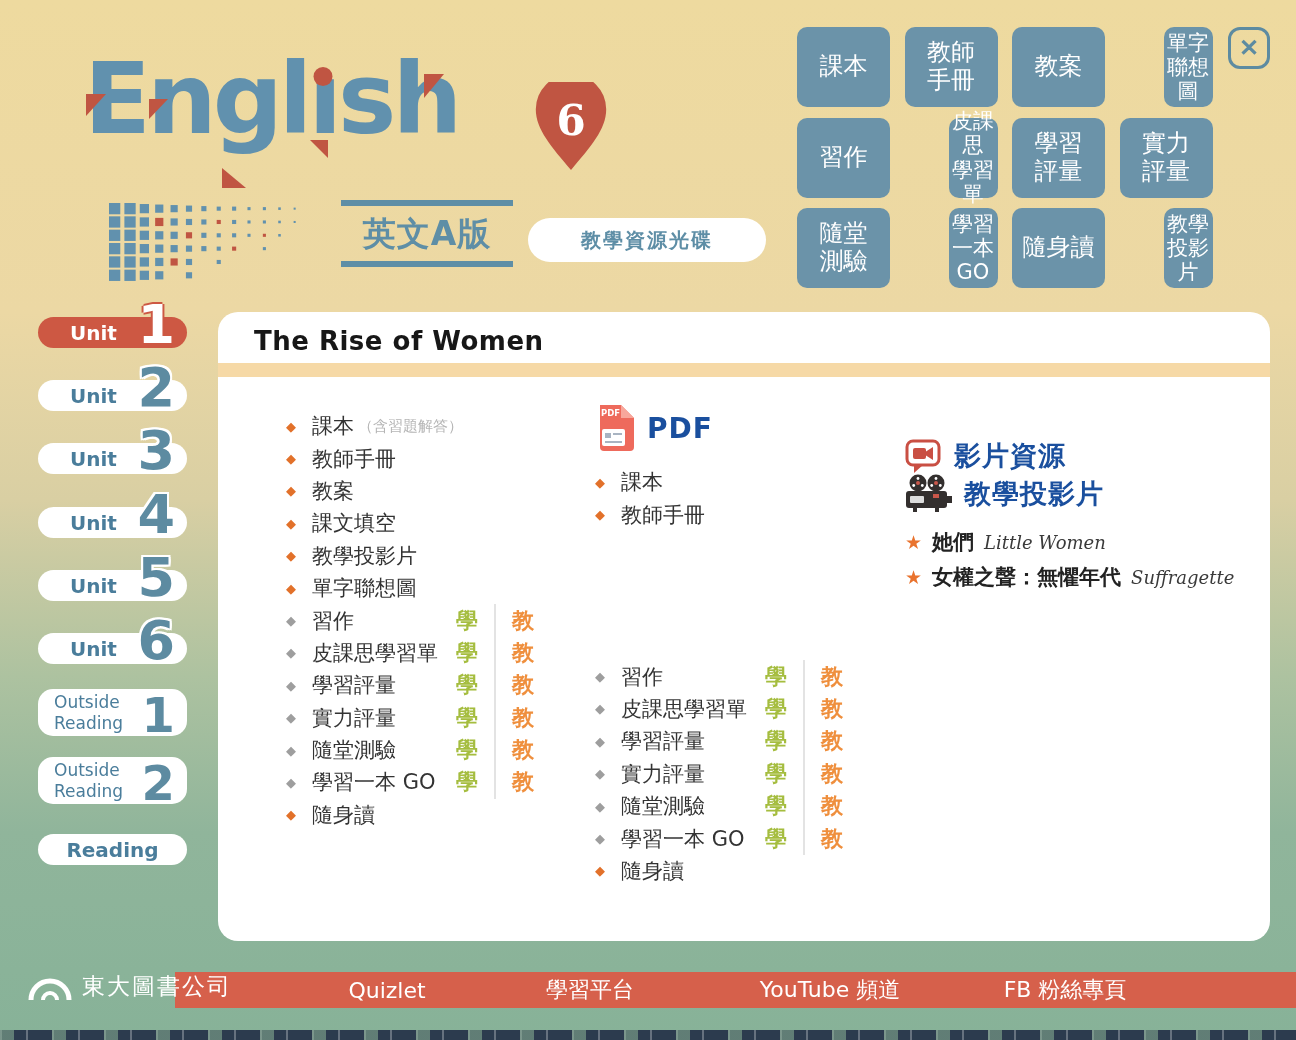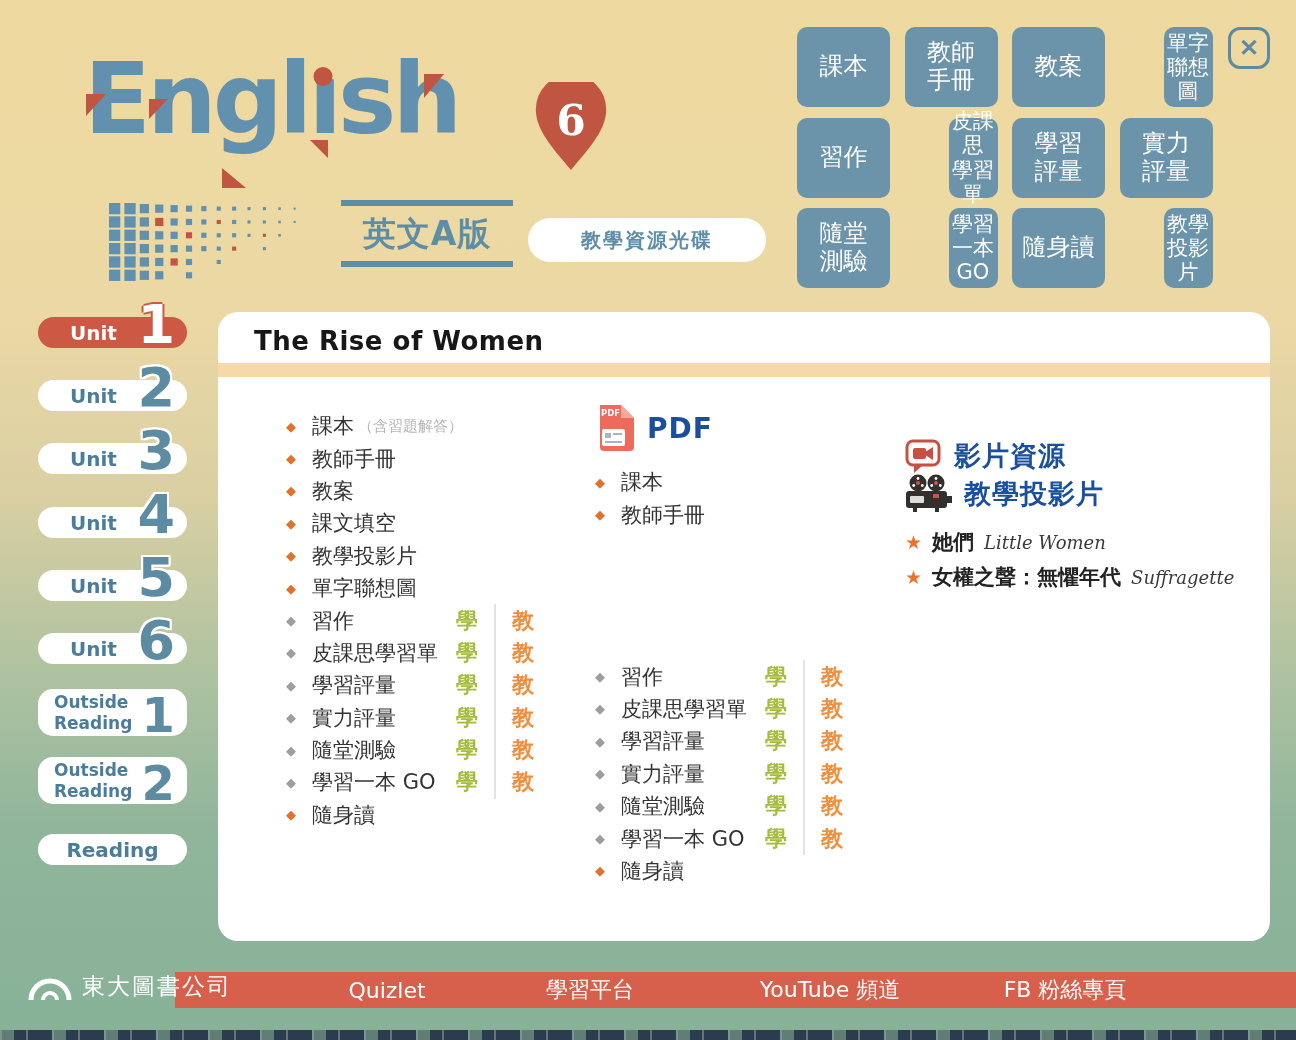--- a/index.html
+++ b/index.html
@@ -42,21 +42,21 @@
   .pill .ulabel{position:absolute;left:32px;top:50%;transform:translateY(-50%);
     font-size:20px;font-weight:bold;color:#4a7d9b;}
   .pill .num{position:absolute;right:12px;bottom:-4px;font-size:54px;font-weight:bold;line-height:1;
     color:#5d8ba1;text-shadow:-2px 0 #fff,2px 0 #fff,0 -2px #fff,0 2px #fff,-2px -2px #fff,2px 2px #fff,-2px 2px #fff,2px -2px #fff;}
   .pill.active{background:#cd5843;}
   .pill.active .ulabel{color:#fff;}
   .pill.active .num{color:#fff;text-shadow:-2px 0 #cd5843,2px 0 #cd5843,0 -2px #cd5843,0 2px #cd5843;}
   .unit{height:31px;}
   .orpill{height:47px;border-radius:15px;}
   .orpill .lines{position:absolute;left:16px;top:50%;transform:translateY(-50%);
-    font-size:17px;font-weight:bold;color:#4a7d9b;line-height:1.25;}
+    font-size:17px;font-weight:normal;color:#4a7d9b;line-height:1.25;}
   .orpill .num{font-size:48px;bottom:-3px;}
   .reviewpill{height:31px;display:flex;align-items:center;justify-content:center;
     font-size:20px;font-weight:bold;color:#4a7d9b;}
   
   .card{position:absolute;left:218px;top:312px;width:1052px;height:629px;background:#fff;border-radius:20px;}
   .card .title{position:absolute;left:36px;top:14px;font-size:26px;font-weight:bold;color:#171717;letter-spacing:.5px;}
   .card .stripe{position:absolute;left:0;right:0;top:51px;height:14px;background:#f6d9a6;}
   .col{position:absolute;top:88px;}
   .colhead{display:flex;align-items:center;gap:12px;height:56px;}
   .colhead .hname{font-size:28px;font-weight:bold;color:#1a4f9e;letter-spacing:1px;}

